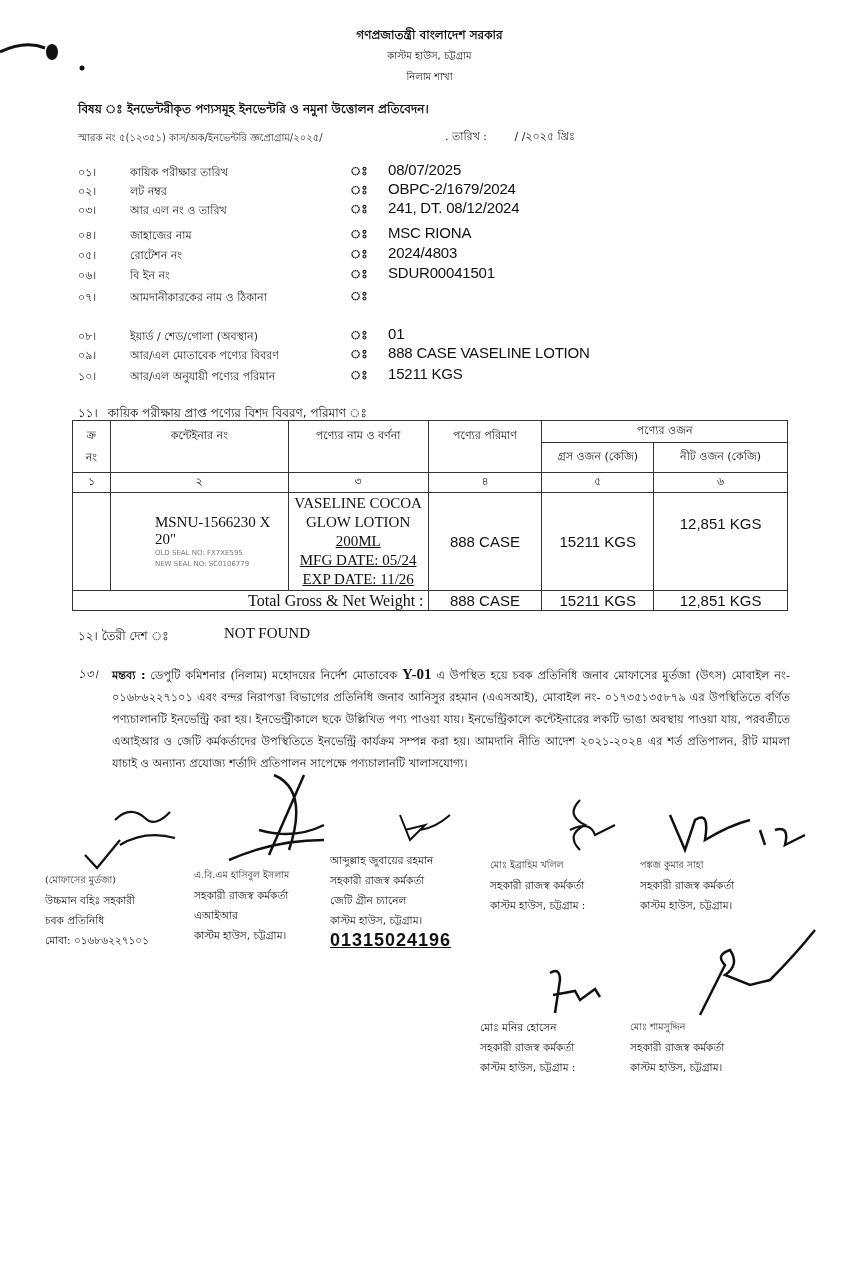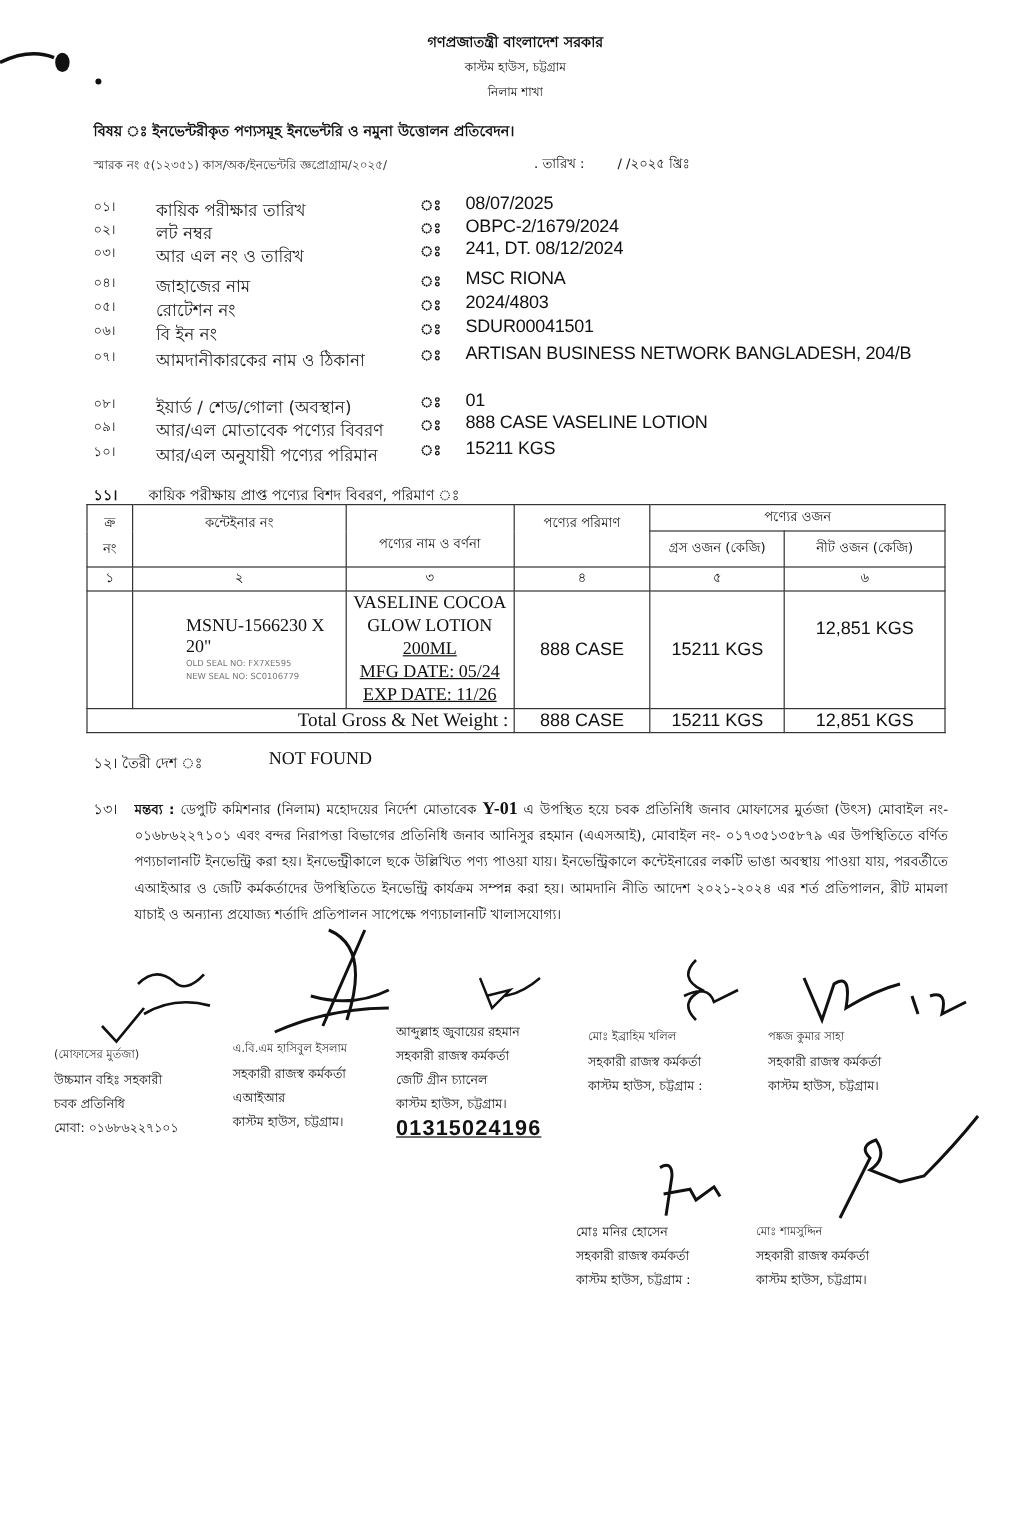--- a/index.html
+++ b/index.html
@@ -7,36 +7,36 @@
   .abs { position:absolute; }
   .hdr { left:0; width:859px; text-align:center; font-size:11px; }
   .hdr .l1 { position:absolute; left:0; width:859px; top:26px; font-weight:bold; font-size:12px; }
   .hdr .l2 { position:absolute; left:0; width:859px; top:48px; font-size:10px; }
   .hdr .l3 { position:absolute; left:0; width:859px; top:69px; font-size:10px; }
   .subject { left:78px; top:100px; font-size:12px; font-weight:bold; }
   .memo { left:78px; top:130px; font-size:10px; color:#333; }
   .memo-date { left:445px; top:128px; font-size:11px; }
   .row { position:absolute; left:78px; width:720px; height:18px; font-size:11px; }
   .row .num { position:absolute; left:0; top:2px; font-size:11px; }
-  .row .lbl { position:absolute; left:52px; top:2px; font-size:14px; color:#222;text-align:center; }
+  .row .lbl { position:absolute; left:52px; top:2px; font-size:11px; color:#222;text-align:center; }
   .row .colon { position:absolute; left:272px; top:0; font-weight:bold; font-size:12px; }
   .row .val { position:absolute; left:310px; top:-1px; font-family:"Liberation Sans", sans-serif; font-size:15px; letter-spacing:-0.2px; white-space:nowrap; }
   .sec11 { left:78px; top:404px; font-size:12px; }
-  .sec11 .n { margin-right:22px;font-weight:bold; }
+  .sec11 .n { margin-right:6px; }
   table.goods { position:absolute; left:72px; top:420px; width:716px; border-collapse:collapse; font-size:11px; }
   table.goods td { border:1px solid #333; text-align:center; vertical-align:middle; padding:0; }
   .tv { font-family:"Liberation Serif", serif; font-size:15px; }
   .tvs { font-family:"Liberation Sans", sans-serif; font-size:15px; }
   .total-lbl { font-family:"Liberation Serif", serif; font-weight:normal; font-size:16px; text-align:right !important; padding-right:4px !important; }
   .faint { font-size:7px; color:#777; line-height:11px; text-align:left; }
   .u { text-decoration:underline; }
   .sec12 { left:78px; top:627px; font-size:12px; }
   .sec12 .v { position:absolute; left:146px; top:-2px; font-family:"Liberation Serif", serif; font-size:15px; white-space:nowrap; }
   .sec13 { left:78px; top:663px; width:712px; font-size:11.3px; line-height:22px; }
-  .sec13 .n { position:absolute; left:0; top:0; font-size:12px; }
+  .sec13 .n { position:absolute; left:0; top:0; font-size:12px;font-style:italic; }
   .sec13 .body { position:absolute; left:34px; top:0; width:678px; text-align:justify; }
   .sec13 b.y { font-family:"Liberation Serif", serif; font-size:15px; }
   .sig { position:absolute; text-align:left; font-size:10.5px; line-height:20px; width:170px; }
   .sig .name { color:#333; font-size:9.5px; }
   .sig svg { display:block; margin:0 auto; }
   .phone { font-family:"Liberation Sans", sans-serif; font-size:18px; font-weight:bold; letter-spacing:1px; text-decoration:underline; }
 </style>
 </head>
 <body>
 
@@ -93,21 +93,20 @@
   <div class="row" style="top:265px">
     <span class="num">০৬।</span>
     <span class="lbl">বি ইন নং</span>
     <span class="colon">ঃ</span>
     <span class="val">SDUR00041501</span>
   </div>
   <div class="row" style="top:287px">
     <span class="num">০৭।</span>
     <span class="lbl">আমদানীকারকের নাম ও ঠিকানা</span>
     <span class="colon">ঃ</span>
-    <span class="val">ARTISAN BUSINESS NETWORK BANGLADESH, 204/B</span>
   </div>
   <div class="row" style="top:326px">
     <span class="num">০৮।</span>
     <span class="lbl">ইয়ার্ড / শেড/গোলা (অবস্থান)</span>
     <span class="colon">ঃ</span>
     <span class="val">01</span>
   </div>
   <div class="row" style="top:345px">
     <span class="num">০৯।</span>
     <span class="lbl">আর/এল মোতাবেক পণ্যের বিবরণ</span>
@@ -136,21 +135,21 @@
       <col style="width:112px">
       <col style="width:134px">
   </colgroup>
   <tbody>
       <tr style="height:22px">
     <td rowspan="2" style="vertical-align:top;padding-top:4px;line-height:22px">
       <div>ক্র</div>
       <div>নং</div>
     </td>
     <td rowspan="2" style="vertical-align:top;padding-top:6px">কন্টেইনার নং</td>
-    <td rowspan="2" style="vertical-align:top;padding-top:24px">পণ্যের নাম ও বর্ণনা</td>
+    <td rowspan="2" style="vertical-align:top;padding-top:6px">পণ্যের নাম ও বর্ণনা</td>
     <td rowspan="2" style="vertical-align:top;padding-top:6px">পণ্যের পরিমাণ</td>
     <td colspan="2">পণ্যের ওজন</td>
   </tr>
   <tr style="height:30px">
     <td>গ্রস ওজন (কেজি)</td>
     <td>নীট ওজন (কেজি)</td>
   </tr>
   <tr style="height:20px">
     <td>১</td>
     <td>২</td>

